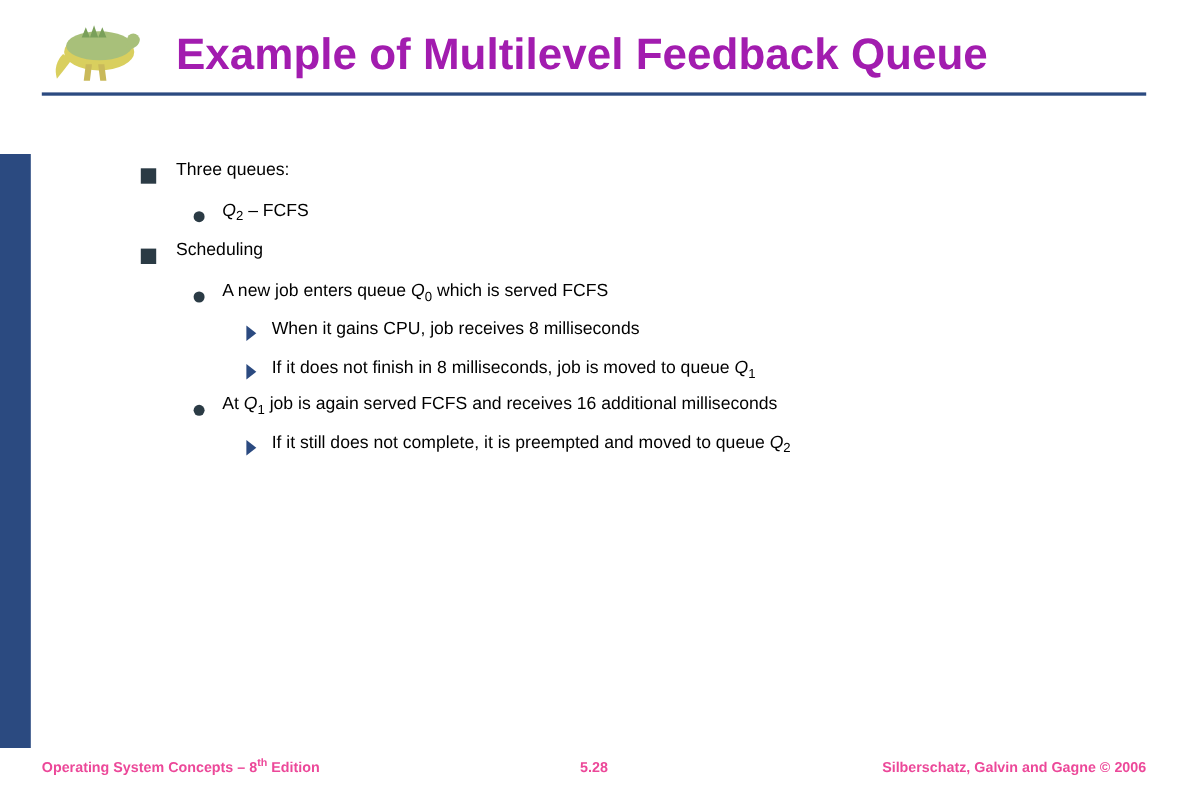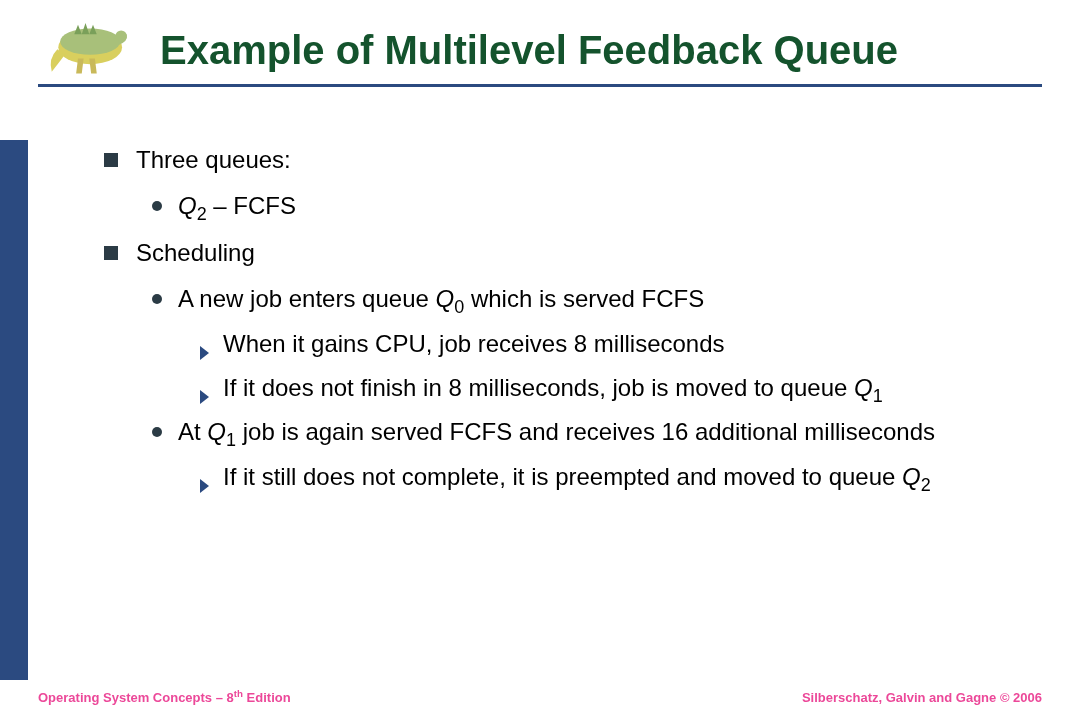--- a/index.html
+++ b/index.html
@@ -27,43 +27,43 @@
     height: 540px;
     background: #2b4a80;
   }
   .title {
     position: absolute;
     top: 28px;
     left: 160px;
     right: 40px;
     font-size: 40px;
     font-weight: bold;
-    color: #14532d;
+    color: #a21caf;
   }
   .title-underline {
     position: absolute;
     top: 84px;
     left: 38px;
     right: 38px;
     height: 3px;
     background: #2b4a80;
   }
   .dino {
     position: absolute;
     top: 6px;
     left: 38px;
     width: 95px;
     height: 75px;
   }
   .content {
     position: absolute;
     top: 130px;
-    left: 104px;
+    left: 128px;
     right: 60px;
-    font-size: 24px;
+    font-size: 16px;
     line-height: 1.35;
   }
   .lvl1 {
     margin: 14px 0;
     display: flex;
     align-items: flex-start;
   }
   .lvl1 .bullet-sq {
     width: 14px;
     height: 14px;
@@ -182,16 +182,17 @@
 
     <div class="lvl3">
       <div class="bullet-tri"></div>
       <div class="text">If it still does not complete, it is preempted and moved to queue <span class="i">Q</span><sub>2</sub></div>
     </div>
 
   </div>
 
   <div class="footer">
     <div class="footer-left">Operating System Concepts – 8<sup>th</sup> Edition</div>
+    <div class="footer-center">5.28</div>
     <div class="footer-right">Silberschatz, Galvin and Gagne © 2006</div>
   </div>
 
 </div>
 
 </body></html>

